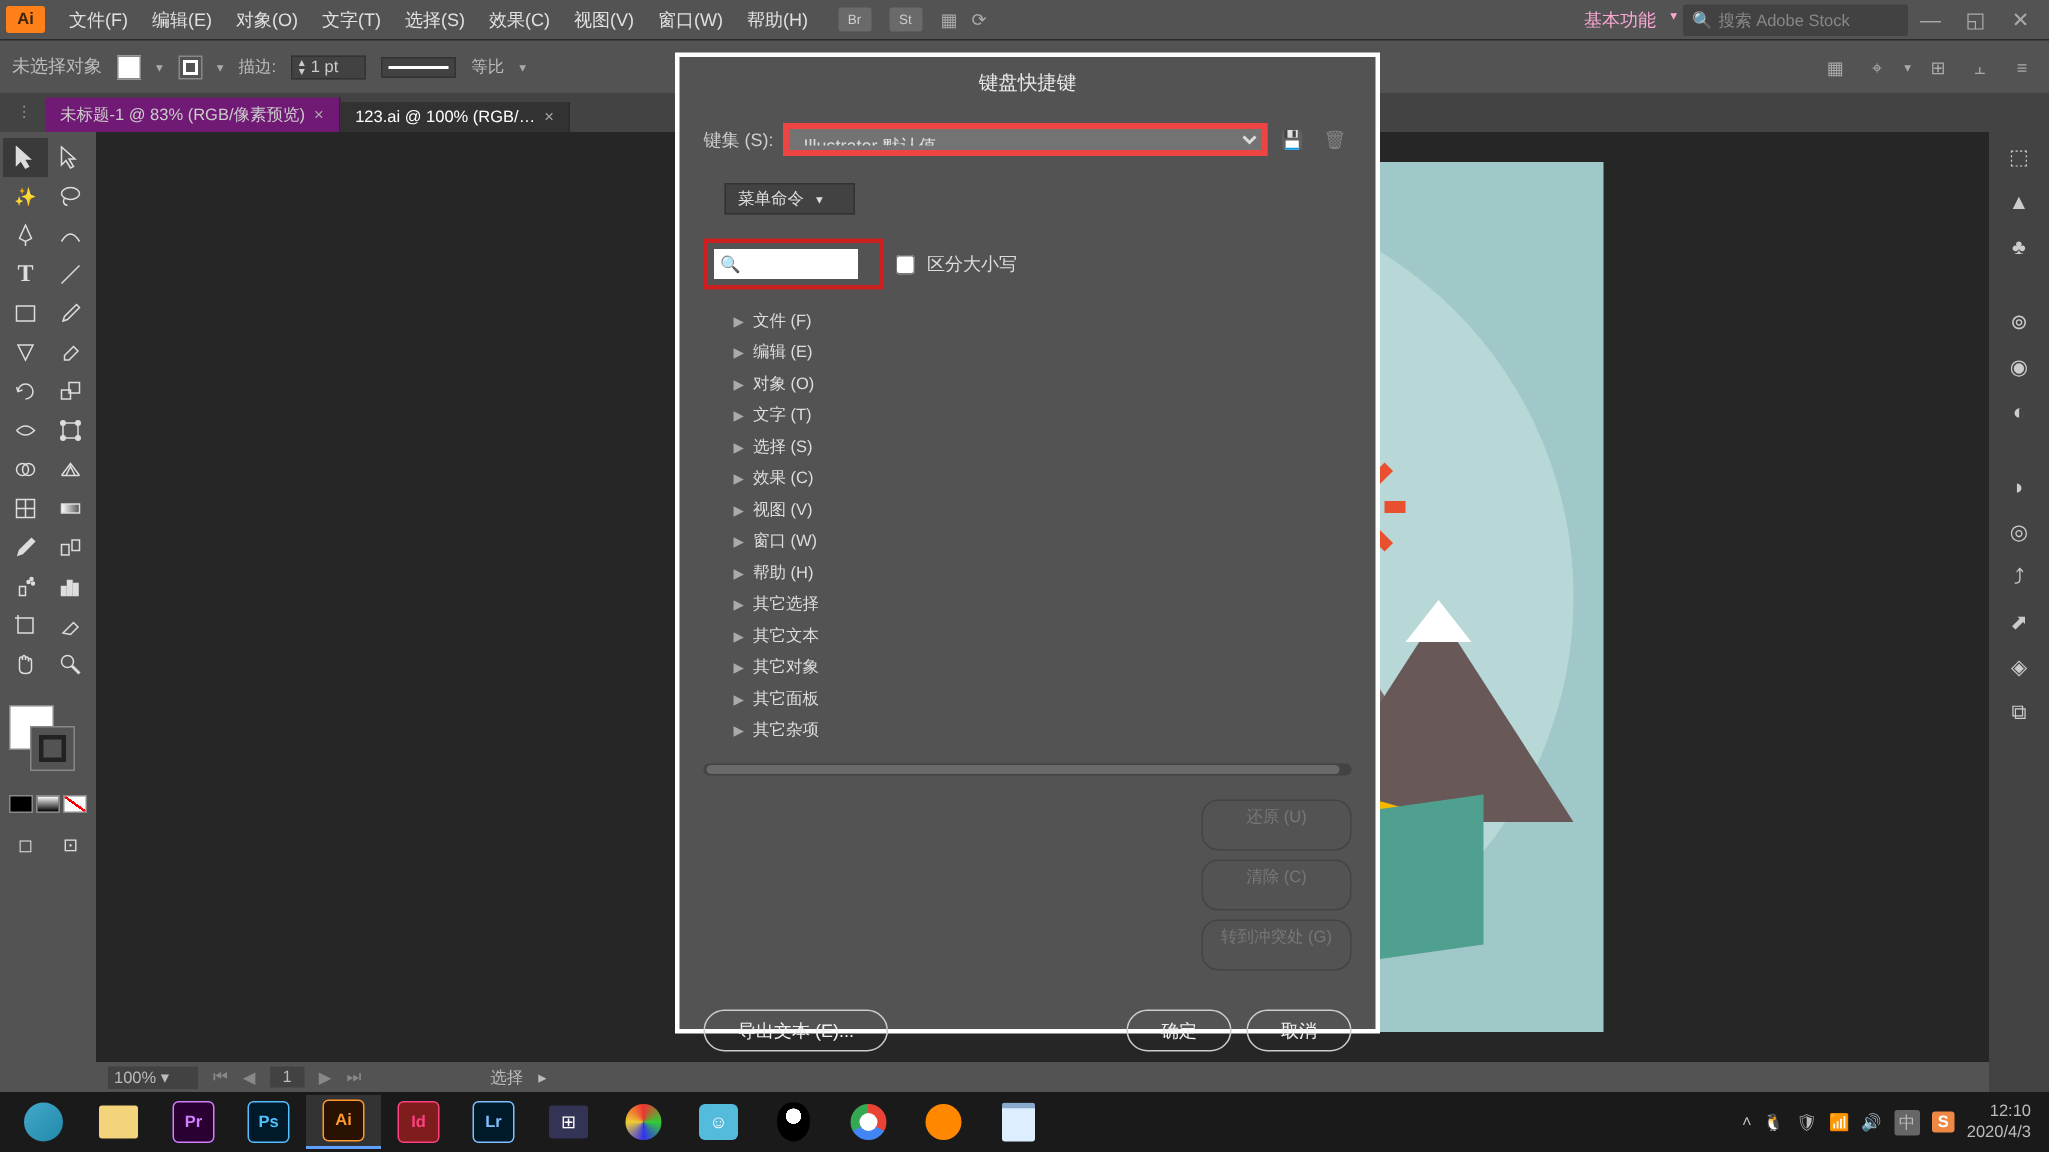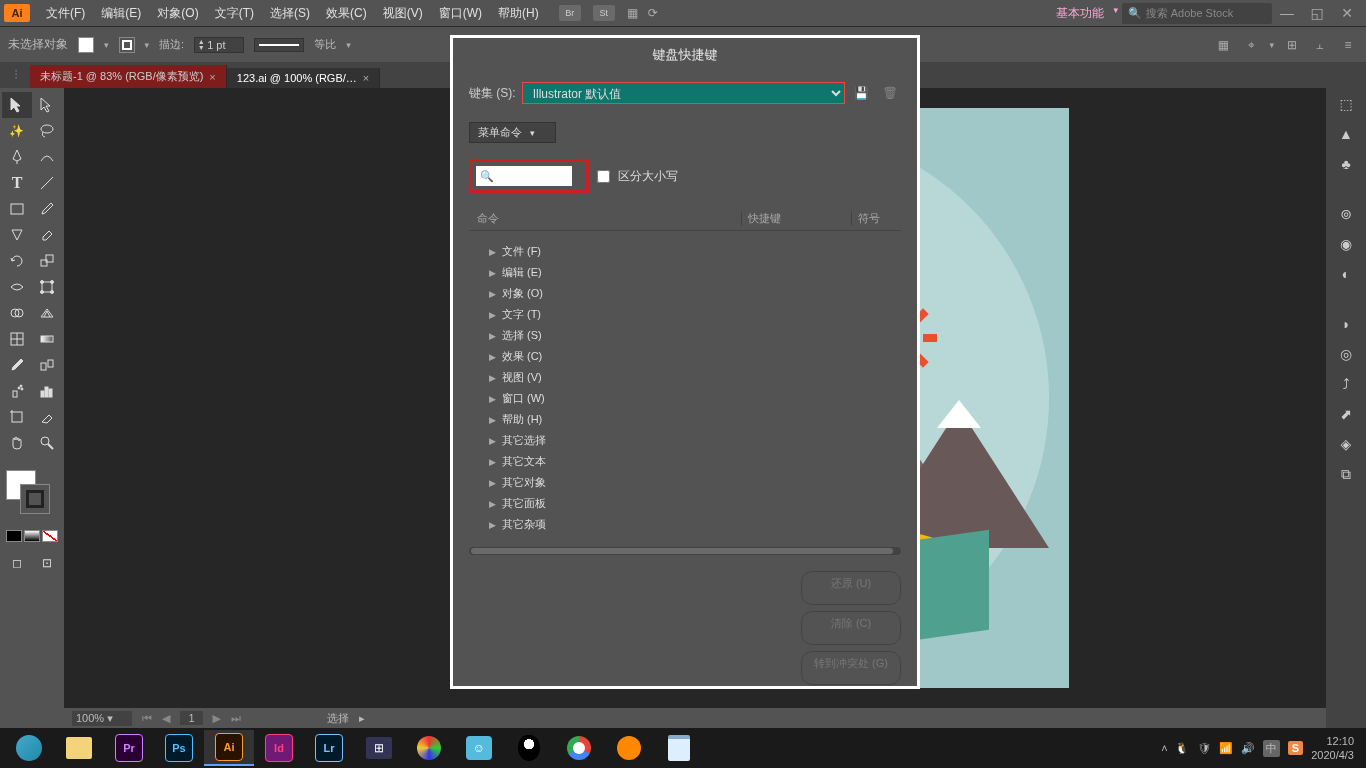--- a/index.html
+++ b/index.html
@@ -24,21 +24,21 @@
 .ctrl-label { color: #bbb; font-size: 11px; }
 .ctrl-input { background: #424242; border: 1px solid #333; color: #ccc; padding: 1px 4px; font-size: 11px; width: 50px; }
 .stroke-preview { width: 50px; height: 14px; background: #424242; border: 1px solid #333; display: flex; align-items: center; justify-content: center; }
 .stroke-preview::after { content: ""; width: 40px; height: 2px; background: #fff; }
 .controlbar-right { margin-left: auto; display: flex; gap: 8px; align-items: center; }
 .ctrl-icon { width: 20px; height: 20px; display: flex; align-items: center; justify-content: center; color: #aaa; }
 
 
 .tabbar { height: 26px; background: #434343; display: flex; align-items: flex-end; padding-left: 30px; }
 .tab-handle { width: 20px; height: 26px; display: flex; align-items: center; justify-content: center; color: #888; }
-.doc-tab { padding: 4px 10px; background: #7f1d1d; color: #ccc; font-size: 11px; display: flex; align-items: center; gap: 6px; border-right: 1px solid #2a2a2a; }
+.doc-tab { padding: 4px 10px; background: #701a75; color: #ccc; font-size: 11px; display: flex; align-items: center; gap: 6px; border-right: 1px solid #2a2a2a; }
 .doc-tab.active { background: #323232; color: #fff; }
 .tab-close { color: #aaa; cursor: pointer; }
 
 
 .main-area { position: absolute; top: 88px; left: 0; right: 0; bottom: 40px; display: flex; }
 .toolbox { width: 64px; background: #535353; display: flex; flex-direction: column; padding: 4px 2px; flex-shrink: 0; }
 .tool-row { display: flex; }
 .tool-btn { width: 30px; height: 26px; display: flex; align-items: center; justify-content: center; color: #ddd; cursor: pointer; position: relative; }
 .tool-btn.selected { background: #3a3a3a; }
 .tool-svg { width: 16px; height: 16px; fill: #ddd; stroke: #ddd; }
@@ -70,21 +70,21 @@
 .right-panels { width: 40px; background: #434343; flex-shrink: 0; display: flex; flex-direction: column; align-items: center; padding-top: 4px; gap: 6px; }
 .panel-ic { width: 24px; height: 24px; color: #ccc; display: flex; align-items: center; justify-content: center; font-size: 14px; }
 
 
 .dialog-overlay { position: absolute; left: 450px; top: 35px; width: 470px; height: 654px; background: #fff; }
 .dialog { position: absolute; inset: 3px; background: #535353; display: flex; flex-direction: column; }
 .dialog-title { text-align: center; padding: 8px; color: #e8e8e8; font-size: 13px; }
 .dialog-body { padding: 10px 16px; flex: 1; display: flex; flex-direction: column; gap: 10px; }
 .dlg-row { display: flex; align-items: center; gap: 6px; }
 .dlg-row label { font-size: 12px; color: #ccc; }
-.dlg-select { flex: 1; background: #0f766e; border: 1px solid #ef4444; color: #ddd; padding: 3px 6px; font-size: 12px; height: 22px; }
+.dlg-select { flex: 1; background: #737373; border: 4px solid #ef4444; color: #ddd; padding: 3px 6px; font-size: 12px; height: 22px; }
 .dlg-btn-sm { width: 22px; height: 22px; display: flex; align-items: center; justify-content: center; color: #ccc; }
 .type-combo { background: #424242; color: #ddd; padding: 2px 20px 2px 8px; display: inline-flex; align-items: center; gap: 8px; font-size: 11px; border: 1px solid #333; }
 .search-highlight { border: 3px solid #cc2020; padding: 4px; display: flex; align-items: center; gap: 6px; width: 120px; }
 .search-inner { display: flex; align-items: center; background: #fff; height: 20px; width: 96px; padding: 0 4px; }
 .search-inner input { border: none; outline: none; width: 70px; font-size: 11px; }
 .cmd-headers { display: flex; color: #aaa; font-size: 11px; border-bottom: 1px solid #444; padding: 4px 0; margin-top: 4px; }
 .hdr-cmd { flex: 1; padding-left: 8px; }
 .hdr-sc { width: 110px; border-left: 1px solid #444; padding-left: 6px; }
 .hdr-sym { width: 50px; border-left: 1px solid #444; padding-left: 6px; }
 .cmd-list { flex: 1; overflow-y: auto; font-size: 11px; color: #ddd; }
@@ -104,21 +104,21 @@
 .nav-arr { color: #888; }
 .artb-num { background: #424242; padding: 1px 8px; }
 
 
 .taskbar { position: absolute; left: 0; right: 0; bottom: 0; height: 40px; background: #1a1a1a; display: flex; align-items: center; padding: 0 4px; }
 .task-icon { width: 50px; height: 36px; display: flex; align-items: center; justify-content: center; cursor: pointer; }
 .app-sq { width: 28px; height: 28px; border-radius: 4px; display: flex; align-items: center; justify-content: center; font-size: 11px; font-weight: bold; }
 .app-sq.pr { background: #2a0033; color: #d080ff; border: 1px solid #d080ff;}
 .app-sq.ps { background: #001a2a; color: #50c0ff; border: 1px solid #50c0ff;}
 .app-sq.ai { background: #2a1200; color: #ff9a30; border: 1px solid #ff9a30;}
-.app-sq.id { background: #701a75; color: #ff4080; border: 1px solid #ff4080;}
+.app-sq.id { background: #7f1d1d; color: #ff4080; border: 1px solid #ff4080;}
 .app-sq.lr { background: #001a2a; color: #80c0ff; border: 1px solid #80c0ff;}
 .task-icon.active { background: #333; border-bottom: 2px solid #60a0ff; }
 .tray { margin-left: auto; display: flex; align-items: center; gap: 8px; color: #bbb; font-size: 11px; padding-right: 8px; }
 .clock { text-align: right; line-height: 1.3; }
 </style>
 </head>
 <body>
 
 <div class="menubar">
   <div class="ai-logo">Ai</div>
@@ -436,43 +436,38 @@
     <div class="dialog-body">
       <div class="dlg-row">
         <label>键集 (S):</label>
         <select class="dlg-select">
           <option>Illustrator 默认值</option>
         </select>
         <div class="dlg-btn-sm">💾</div>
         <div class="dlg-btn-sm" style="opacity:.4">🗑</div>
       </div>
 
-      <div class="dlg-row" style="margin-top:8px;">
+      <div class="dlg-row" style="margin-top:8px;margin-left:14px">
         <span class="type-combo">
           <span>菜单命令</span>
           <span style="font-size:9px">▾</span>
         </span>
       </div>
 
       <div class="dlg-row" style="margin-top:6px;gap:8px">
         <div class="search-highlight">
           <div class="search-inner">
             <span style="color:#555;font-size:11px">🔍</span>
             <input type="text" style="">
           </div>
         </div>
         <input type="checkbox" style="accent-color: rgb(136, 136, 136);">
         <span style="font-size:12px;color:#ddd">区分大小写</span>
       </div>
 
-      <div class="cmd-headers">
-        <div class="hdr-cmd">命令</div>
-        <div class="hdr-sc">快捷键</div>
-        <div class="hdr-sym">符号</div>
-      </div>
 
       <div class="cmd-list" id="cmd-list">
           <div class="cmd-item">
             <span class="cmd-arrow">▶</span>
             <span>文件 (F)</span>
           </div>
           <div class="cmd-item">
             <span class="cmd-arrow">▶</span>
             <span>编辑 (E)</span>
           </div>

